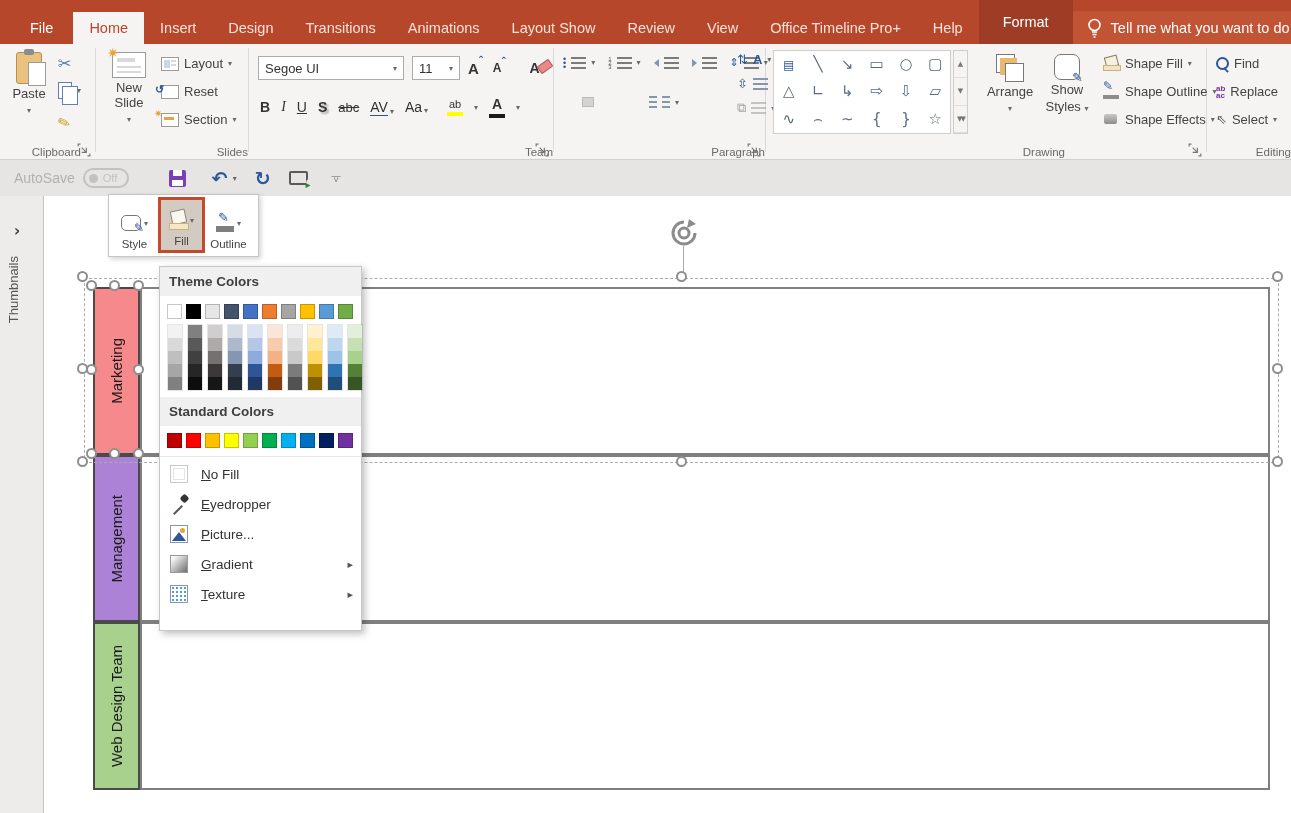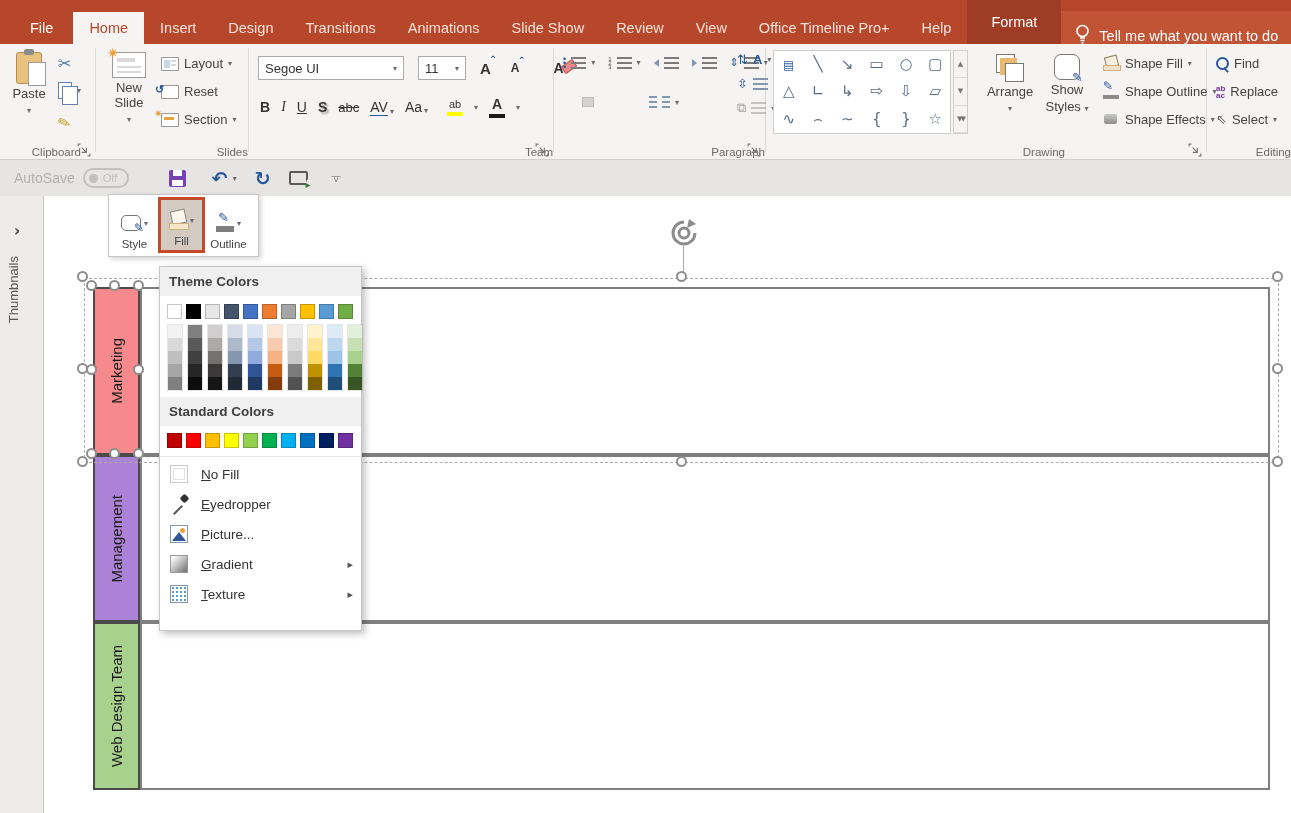--- a/index.html
+++ b/index.html
@@ -7,21 +7,21 @@
   .glyph { font-family: "DejaVu Sans", "Liberation Sans", sans-serif; }
   #screen { position:relative; width:1291px; height:813px; overflow:hidden; background:#f9a8d4; }
 
   
   #tabbar { position:absolute; left:0; top:0; width:1291px; height:44px; background:#B7472A; display:flex; align-items:flex-end; }
   #tabs { display:flex; align-items:flex-end; height:44px; padding-left:10px; flex:0 0 auto; }
   .tab { height:32px; line-height:32px; padding:0 16px; color:#F7E3DC; font-size:14.5px; white-space:nowrap; cursor:default; }
   .tab.file { padding:0 20px; color:#fff; }
   .tab.active { background:#F5F4F2; color:#B7472A; }
   .tab.contextual { height:44px; line-height:44px; background:#9E3C26; padding:0 24px; color:#fff; }
-  #tellme { margin-left:auto; height:33px; width:258px; background:#C05435; color:#fff; display:flex; align-items:flex-end; gap:9px; padding-left:14px; font-size:14.5px; }
+  #tellme { margin-left:auto; height:33px; width:258px; background:#C05435; color:#fff; display:flex; align-items:center; gap:9px; padding-left:14px; font-size:14.5px; }
 
   
   #ribbon { position:absolute; left:0; top:44px; width:1291px; height:116px; background:#F5F4F2; border-bottom:1px solid #D2D0CE; font-size:13px; color:#444; }
   .vsep { position:absolute; top:4px; height:104px; width:1px; background:#DCDAD8; }
   .group { position:absolute; top:0; height:116px; }
   .glabel { position:absolute; bottom:2px; left:0; right:0; text-align:right; font-size:11.5px; color:#6A6A6A; }
   .launcher { position:absolute; bottom:3px; right:4px; width:14px; height:14px; }
   .car { font-size:8px; color:#6A6A6A; font-family:"DejaVu Sans",sans-serif; }
   .bigbtn { position:absolute; display:flex; flex-direction:column; align-items:center; gap:2px; text-align:center; line-height:15px; }
   .smallbtn { display:flex; align-items:center; gap:5px; white-space:nowrap; }
@@ -46,21 +46,21 @@
   .mini16 { width:18px; height:14px; background:#fff; border:1px solid #9B9B9B; position:relative; flex:0 0 auto; }
   .mini16.layout::before { content:""; position:absolute; left:2px; top:2px; width:6px; height:8px; background:#C9D6EA; }
   .mini16.layout::after { content:""; position:absolute; right:2px; top:2px; width:5px; height:2px; background:#D9D9D9; box-shadow:0 4px 0 #D9D9D9; }
   .mini16.reset::before { content:"↺"; position:absolute; left:-7px; top:-3px; color:#2B579A; font-weight:bold; font-size:11px; }
   .mini16.section::before { content:""; position:absolute; left:2px; top:3px; width:10px; height:3px; background:#E8A33D; }
   .mini16.section::after { content:"✷"; position:absolute; left:-8px; top:-6px; color:#E8A33D; font-size:10px; }
 
   
   .combo { height:24px; background:#fff; border:1px solid #ABABAB; display:flex; align-items:center; padding:0 6px; gap:6px; font-size:13px; color:#333; }
   .combo .car { margin-left:auto; }
-  .fRow1 { position:absolute; left:10px; top:12px; display:flex; align-items:center; gap:14px; }
+  .fRow1 { position:absolute; left:10px; top:12px; display:flex; align-items:center; gap:8px; }
   .fRow2 { position:absolute; left:12px; top:52px; display:flex; align-items:center; gap:11px; }
   .fbtn { font-size:14px; color:#333; display:flex; align-items:flex-end; gap:2px; }
   .b { font-weight:bold; } .i { font-style:italic; font-family:"Liberation Serif",serif; } .u { text-decoration:underline; }
   .s { font-weight:bold; text-shadow:2px 2px 2px #aaa; } .strike { text-decoration:line-through; font-size:13px; }
   .underbar { display:inline-block; width:16px; height:4px; margin-left:-15px; margin-bottom:-1px; }
   .grow-shrink { font-size:15px; font-weight:bold; color:#333; position:relative; padding-right:6px; }
   .grow-shrink .c { position:absolute; top:-6px; right:0px; font-size:9px; color:#2B579A; }
   .eraser { position:relative; font-size:14px; font-weight:bold; color:#333; }
   .eraser::after { content:""; position:absolute; right:-12px; top:2px; width:12px; height:7px; background:#E98A8A; border:1px solid #B55; transform:rotate(-35deg); border-radius:1px; }
 
@@ -174,21 +174,21 @@
 <div id="screen">
 
   <div id="tabbar">
     <div id="tabs">
         <div class="tab file">File</div>
         <div class="tab active">Home</div>
         <div class="tab">Insert</div>
         <div class="tab">Design</div>
         <div class="tab">Transitions</div>
         <div class="tab">Animations</div>
-        <div class="tab">Slide Show</div>
+        <div class="tab">Layout Show</div>
         <div class="tab">Review</div>
         <div class="tab">View</div>
         <div class="tab">Office Timeline Pro+</div>
         <div class="tab">Help</div>
         <div class="tab contextual">Format</div>
       </div>
     <div id="tellme">
       <svg width="15" height="20" viewBox="0 0 15 20">
           <circle cx="7.5" cy="7" r="5.5" fill="none" stroke="#fff" stroke-width="1.6"></circle>
           <path d="M5 14h5M5.5 16.5h4M6.5 19h2" stroke="#fff" stroke-width="1.4" fill="none"></path>

